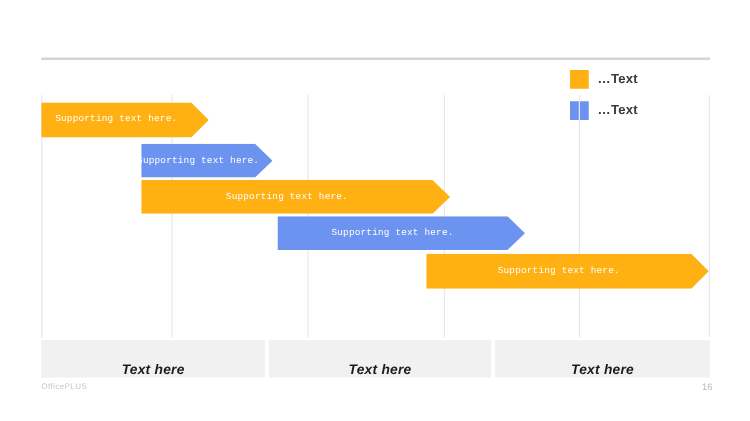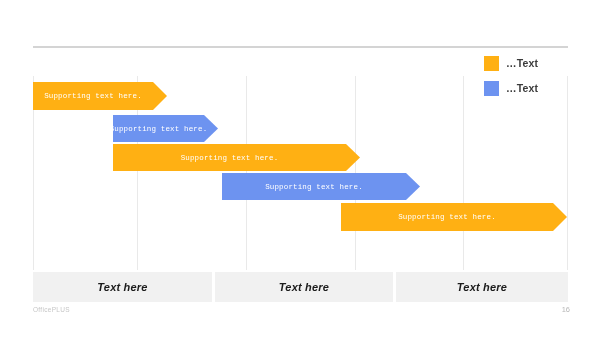--- a/index.html
+++ b/index.html
@@ -24,21 +24,21 @@
     left: 33px;
     top: 46px;
     width: 535px;
     height: 2px;
     background: #d4d4d4;
   }
 
   
   .legend {
     position: absolute;
-    left: 484px;
+    left: 456px;
     top: 56px;
     display: flex;
     flex-direction: column;
     gap: 10px;
   }
   .legend-row {
     display: flex;
     align-items: center;
     gap: 7px;
     height: 15px;
@@ -99,21 +99,21 @@
     transform: translateX(-7px);
   }
 
   
   .catbar {
     position: absolute;
     top: 272px;
     height: 30px;
     background: #f1f1f1;
     display: flex;
-    align-items: center;
+    align-items: flex-end;
     justify-content: center;
   }
   .catbar-label {
     font-size: 11px;
     font-weight: bold;
     font-style: italic;
     color: #1c1c1c;
     letter-spacing: 0.2px;
   }
 

